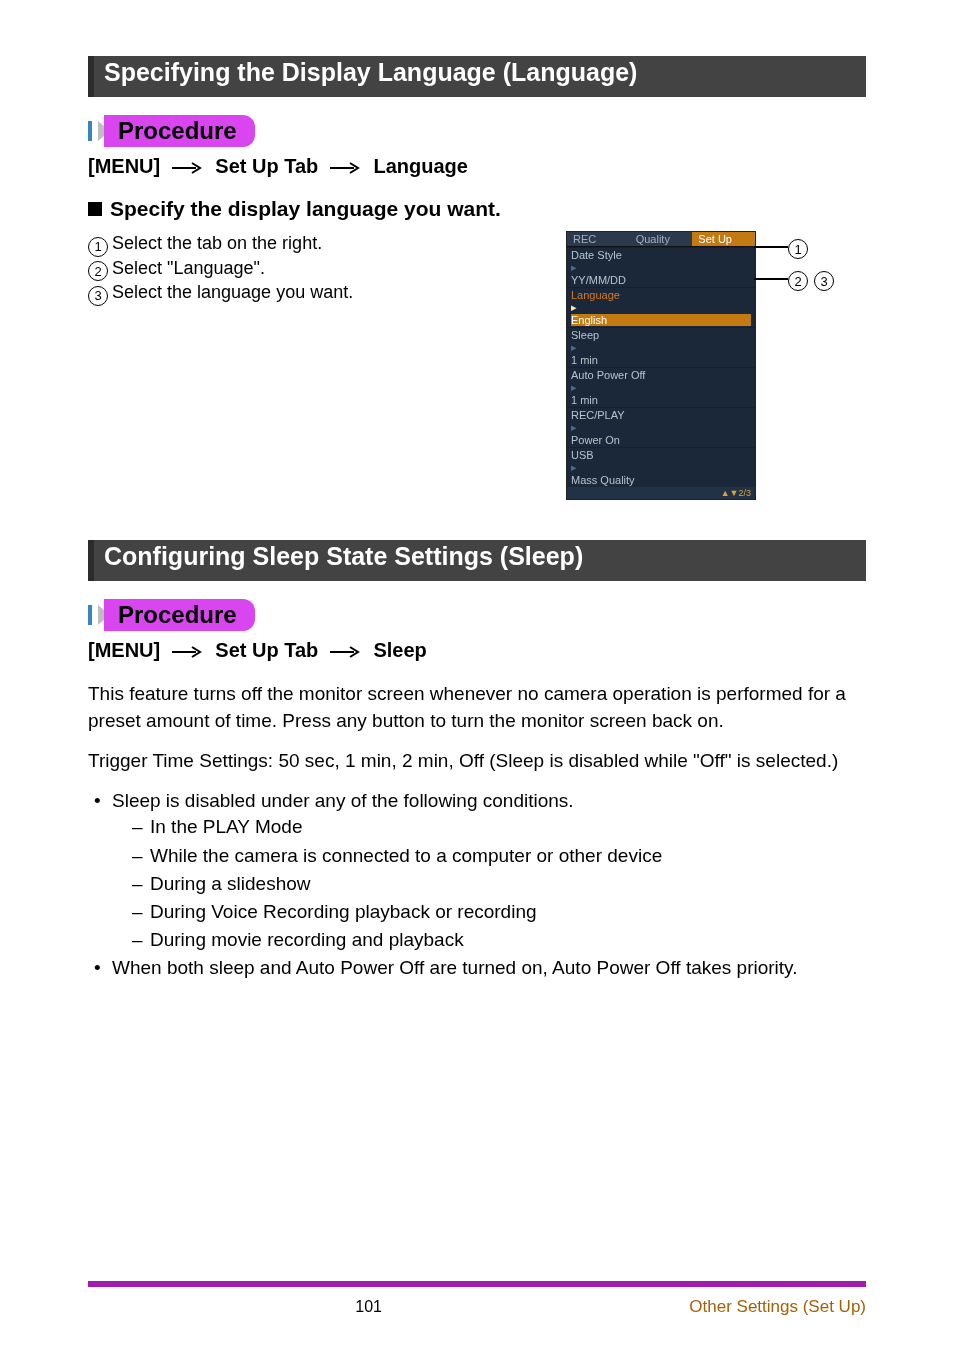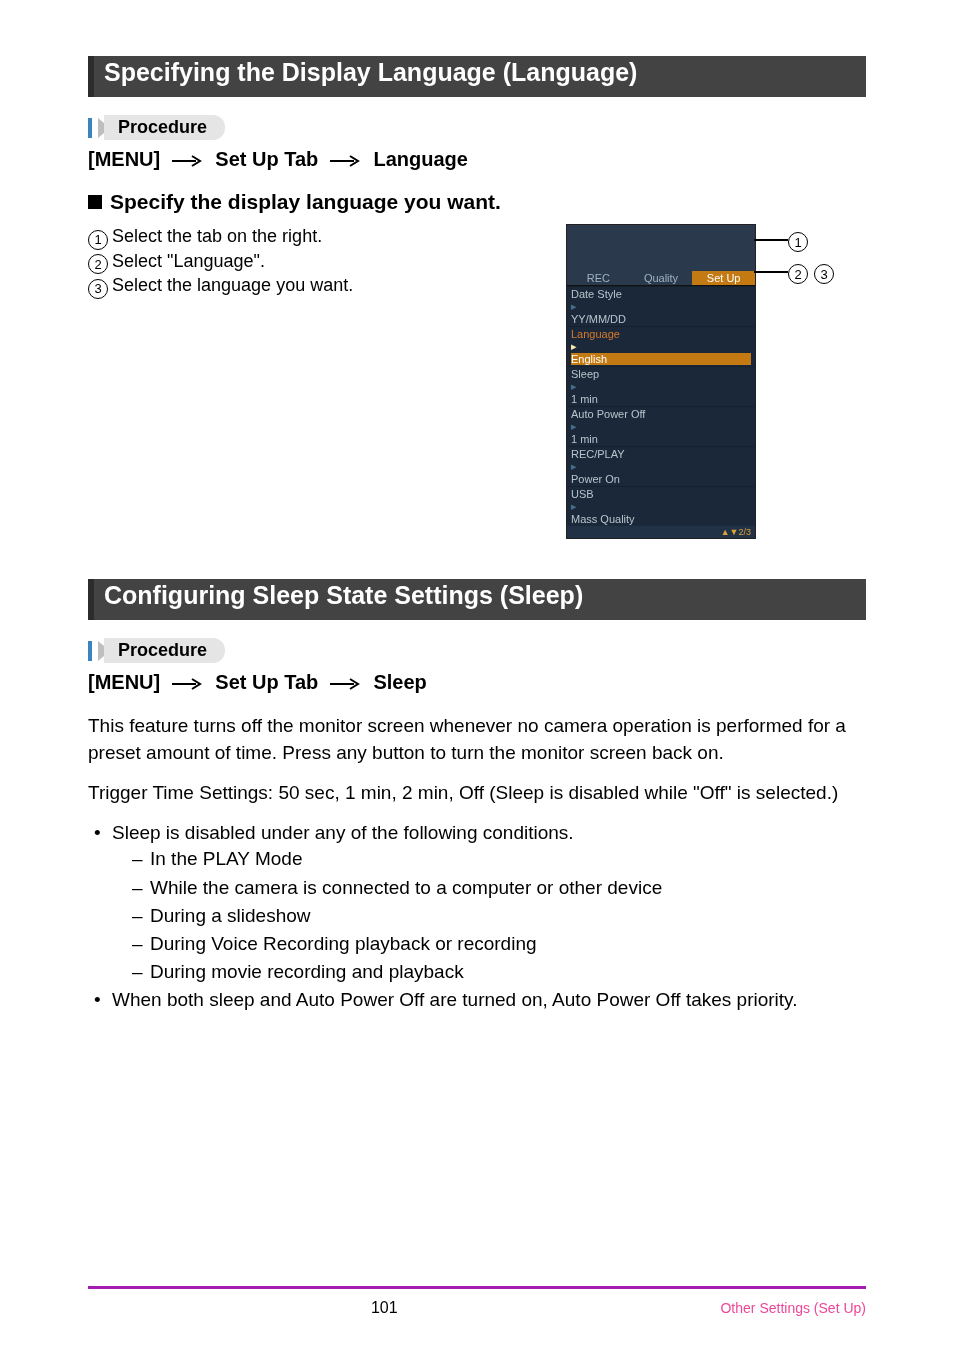--- a/index.html
+++ b/index.html
@@ -4,38 +4,38 @@
 <style>
   * { box-sizing: border-box; margin: 0; padding: 0; }
   html, body { width: 954px; height: 1357px; background: #fff; font-family: Arial, Helvetica, sans-serif; color: #000; }
   .page { width: 954px; height: 1357px; position: relative; padding: 56px 88px 0 88px; }
 
   .section-hdr { background: #434343; color: #fff; font-size: 25px; font-weight: bold; padding: 2px 8px 10px 10px; margin-bottom: 18px; border-left: 6px solid #2c2c2c; }
 
   .procedure-wrap { display: flex; align-items: center; margin-bottom: 6px; }
   .proc-bar { width: 4px; height: 20px; background: #3a84c2; margin-right: 6px; }
   .proc-chevron { width: 0; height: 0; border-top: 10px solid transparent; border-bottom: 10px solid transparent; border-left: 12px solid #bfbfbf; margin-right: -6px; }
-  .proc-label { background: #e5e5e5; color: #000; font-weight: bold; font-size: 18px; padding: 2px 18px 2px 14px; border-radius: 0 12px 12px 0; }
+  .proc-label { background: #d946ef; color: #000; font-weight: bold; font-size: 24px; padding: 2px 18px 2px 14px; border-radius: 0 12px 12px 0; }
 
   .breadcrumb { font-size: 20px; font-weight: bold; margin: 8px 0 18px 0; }
   .arrow { display: inline-block; vertical-align: middle; margin: 0 6px; }
 
   .sub-head { font-size: 21px; font-weight: bold; margin: 8px 0 10px 0; display: flex; align-items: center; }
   .black-sq { display: inline-block; width: 14px; height: 14px; background: #000; margin-right: 8px; }
 
   .two-col { display: flex; align-items: flex-start; }
   .left-col { flex: 1; }
   .right-col { width: 300px; position: relative; }
 
   .step-line { display: flex; align-items: baseline; font-size: 18px; line-height: 1.35; }
   .circ-num { display: inline-flex; align-items: center; justify-content: center; width: 20px; height: 20px; border: 1.5px solid #000; border-radius: 50%; font-size: 13px; margin-right: 4px; position: relative; top: 2px; }
 
   .lcd { width: 190px; border: 1px solid #222; background: #1a283a; font-family: Arial, sans-serif; font-size: 11px; color: #b8c4cc; position: relative; }
   .lcd-tabs { display: flex; background: #2a3a4c; border-bottom: 1px solid #111; }
-  .lcd-tab { flex: 1; text-align: center; padding: 1px 0; color: #9fb1c2; margin-top: 46px; }
+  .lcd-tab { flex: 1; text-align: left; padding: 1px 6px; color: #9fb1c2; }
   .lcd-tab.active { background: #c47a12; color: #fff; }
   .lcd-row { display: flex; padding: 1px 4px; border-top: 1px solid rgba(0,0,0,0.2); flex-direction: column; }
   .lcd-key { width: 80px; }
   .lcd-val { flex: 1; }
   .lcd-row .tri { color: #4a6d8a; margin-right: 2px; }
   .lcd-row.hl .lcd-key { color: #d97a2a; }
   .lcd-row.hl .lcd-val { background: #c47a12; color: #fff; }
   .lcd-row.hl .tri { color: #ffe9b5; }
   .lcd-bottom { text-align: right; padding: 1px 4px; font-size: 9px; color: #d9a23a; background: #223246; }
 
@@ -45,23 +45,23 @@
 
   .body-text { font-size: 19px; line-height: 1.38; margin-top: 6px; }
   .body-text p { margin-bottom: 14px; }
   ul.bullets { list-style: none; padding-left: 6px; }
   ul.bullets > li { position: relative; padding-left: 18px; margin-bottom: 2px; }
   ul.bullets > li::before { content: "•"; position: absolute; left: 0; top: 0; }
   ul.dash { list-style: none; padding-left: 20px; }
   ul.dash > li { position: relative; padding-left: 18px; margin-bottom: 2px; }
   ul.dash > li::before { content: "–"; position: absolute; left: 0; top: 0; }
 
-  .footer { position: absolute; bottom: 40px; left: 88px; right: 88px; border-top: 3px solid #a21caf; padding-top: 10px; display: flex; align-items: center; }
+  .footer { position: absolute; bottom: 40px; left: 88px; right: 88px; border-top: 6px solid #a21caf; padding-top: 10px; display: flex; align-items: center; }
   .footer .pg { flex: 1; text-align: center; font-size: 16px; }
-  .footer .sec { font-size: 14px; color: #ec4899; margin-left: 40px; }
+  .footer .sec { font-size: 17px; color: #a16207; margin-left: 40px; }
 </style>
 </head>
 <body>
 
 <div class="page">
 
   <div class="section-hdr">Specifying the Display Language (Language)</div>
 
   <div class="procedure-wrap">
     <div class="proc-bar"></div>

